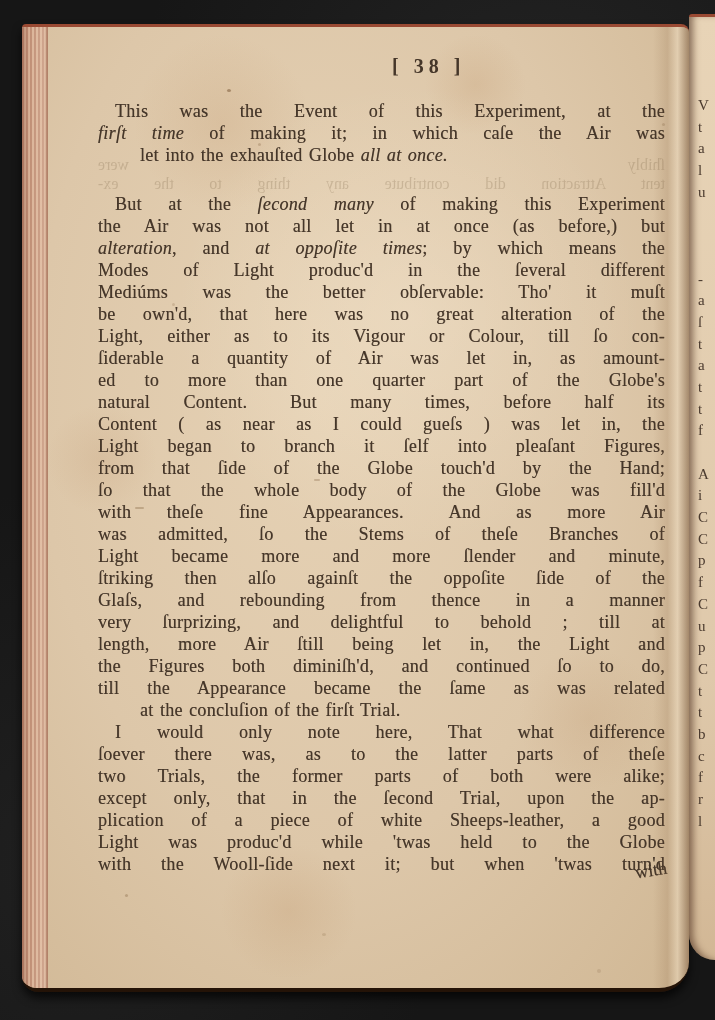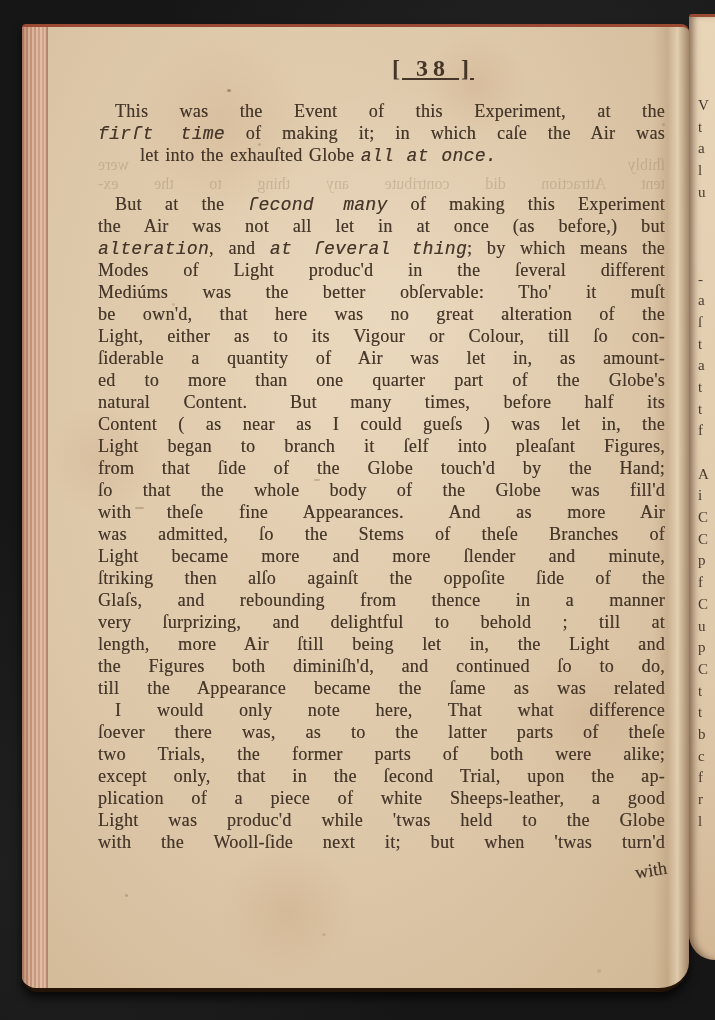--- a/index.html
+++ b/index.html
@@ -38,38 +38,38 @@
       linear-gradient(90deg, rgba(124,62,44,.35) 0%, rgba(0,0,0,0) 30%, rgba(255,235,215,.25) 85%, rgba(120,70,45,.25) 100%),
       repeating-linear-gradient(90deg, var(--deckle) 0px, var(--deckle) 1.6px, #dab398 1.6px, #dab398 4px);
   }
   .curl-right{
     position:absolute; right:0; top:0; bottom:0; width:36px;
     background:linear-gradient(90deg, rgba(0,0,0,0) 0%, rgba(124,86,52,.16) 40%,
       rgba(248,234,210,.35) 68%, rgba(92,58,32,.42) 100%);
   }
   .page-header{
     position:absolute; left:370px; top:28px;
-    font-size:24px; letter-spacing:5px; font-weight:bold; color:var(--ink);text-decoration:underline;
+    font-size:20px; letter-spacing:5px; font-weight:bold; color:var(--ink);
   }
   .text-block{
     position:absolute; left:76px; top:73px; width:567px;
     font-size:18px; line-height:22px; color:var(--ink);
     letter-spacing:.3px; word-spacing:1.5px;
     text-shadow:.3px .3px .6px rgba(69,54,41,.55);
   }
   .para{margin:0;}
   .para + .para{margin-top:0;}
   .para.gap-before{margin-top:27px;}
   .line{
     height:22px; text-align:justify; text-align-last:justify;
     white-space:nowrap; overflow:hidden;
   }
   .line.end{text-align-last:left;margin-left:42px;}
   .line.indent{text-indent:17px;}
-  .it{font-style:italic;font-family:Liberation Mono, monospace;}
+  .it{font-style:italic;}
   .ghosts{
     position:absolute; left:76px; top:128px; width:567px;
     font-size:16px; line-height:19px; color:#6b5537;
     opacity:.22; filter:blur(.7px); transform:scaleX(-1);
     text-align:justify; text-align-last:justify;
   }
   .ghost-line{height:19px; white-space:nowrap; overflow:hidden;}
   .catchword{
     position:absolute; right:22px; top:833px;
     font-size:18px; color:var(--ink); transform:rotate(-9deg);
@@ -111,41 +111,42 @@
     </div>
   <div class="text-block" id="text-block">
       <div class="para">
         <div class="line indent"><span>This was the Event of this Experiment, at the</span></div>
         <div class="line"><span class="it">firſt time</span><span> of making it; in which caſe the Air was</span></div>
         <div class="line end"><span>let into the exhauſted Globe </span><span class="it">all at once.</span></div>
       </div>
       <div class="para gap-before">
         <div class="line indent"><span>But at the </span><span class="it">ſecond many</span><span> of making this Experiment</span></div>
         <div class="line"><span>the Air was not all let in at once (as before,) but</span></div>
-        <div class="line"><span class="it">alteration</span><span>, and </span><span class="it">at ſeveral thing</span><span>; by which means the</span></div>
+        <div class="line"><span class="it">alteration</span><span>, and </span><span class="it">at oppoſite times</span><span>; by which means the</span></div>
         <div class="line"><span>Modes of Light produc'd in the ſeveral different</span></div>
         <div class="line"><span>Mediúms was the better obſervable: Tho' it muſt</span></div>
         <div class="line"><span>be own'd, that here was no great alteration of the</span></div>
         <div class="line"><span>Light, either as to its Vigour or Colour, till ſo con-</span></div>
         <div class="line"><span>ſiderable a quantity of Air was let in, as amount-</span></div>
         <div class="line"><span>ed to more than one quarter part of the Globe's</span></div>
         <div class="line"><span>natural Content.  But many times, before half its</span></div>
         <div class="line"><span>Content ( as near as I could gueſs ) was let in, the</span></div>
         <div class="line"><span>Light began to branch it ſelf into pleaſant Figures,</span></div>
         <div class="line"><span>from that ſide of the Globe touch'd by the Hand;</span></div>
         <div class="line"><span>ſo that the whole body of the Globe was fill'd</span></div>
         <div class="line"><span>with theſe fine Appearances.  And as more Air</span></div>
         <div class="line"><span>was admitted, ſo the Stems of theſe Branches of</span></div>
         <div class="line"><span>Light became more and more ſlender and minute,</span></div>
         <div class="line"><span>ſtriking then alſo againſt the oppoſite ſide of the</span></div>
         <div class="line"><span>Glaſs, and rebounding from thence in a manner</span></div>
         <div class="line"><span>very ſurprizing, and delightful to behold ; till at</span></div>
         <div class="line"><span>length, more Air ſtill being let in, the Light and</span></div>
         <div class="line"><span>the Figures both diminiſh'd, and continued ſo to do,</span></div>
         <div class="line"><span>till the Appearance became the ſame as was related</span></div>
+        <div class="line end"><span>at the concluſion of the firſt Trial.</span></div>
       </div>
       <div class="para">
         <div class="line indent"><span>I would only note here, That what difference</span></div>
         <div class="line"><span>ſoever there was, as to the latter parts of theſe</span></div>
         <div class="line"><span>two Trials, the former parts of both were alike;</span></div>
         <div class="line"><span>except only, that in the ſecond Trial, upon the ap-</span></div>
         <div class="line"><span>plication of a piece of white Sheeps-leather, a good</span></div>
         <div class="line"><span>Light was produc'd while 'twas held to the Globe</span></div>
         <div class="line"><span>with the Wooll-ſide next it; but when 'twas turn'd</span></div>
       </div>

